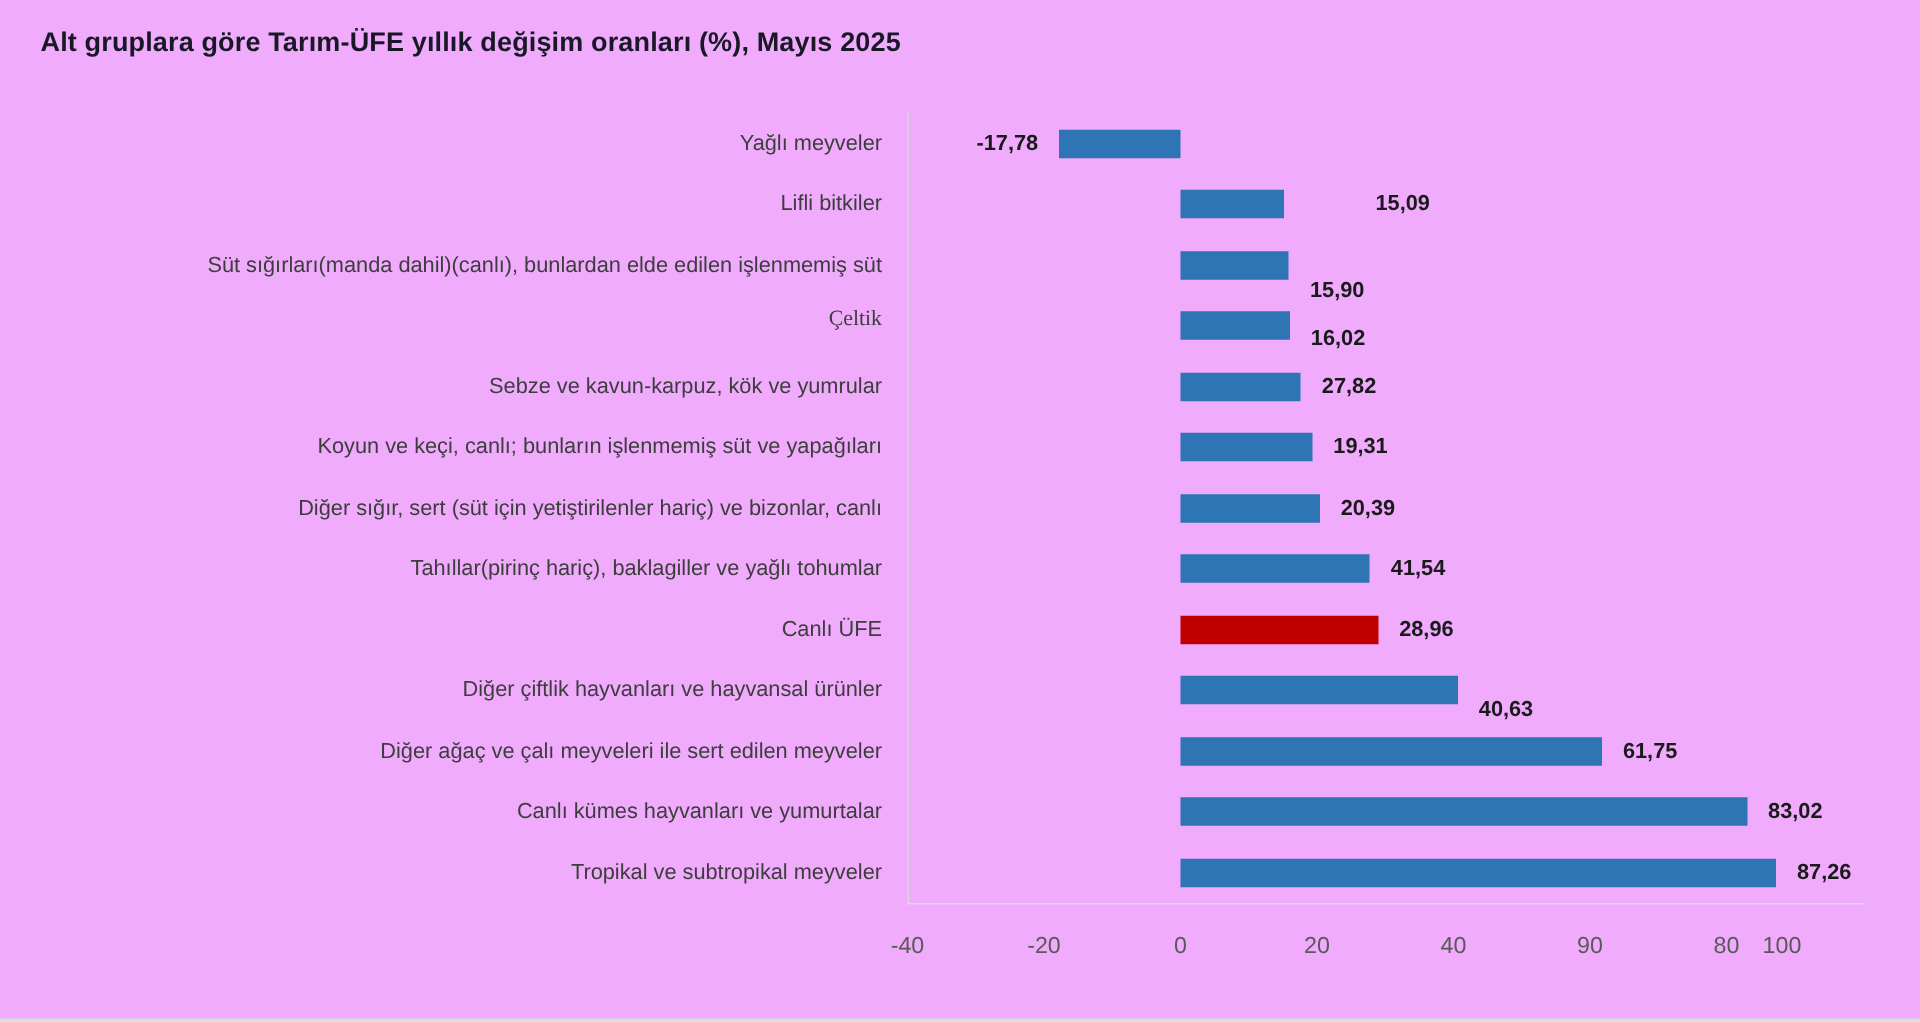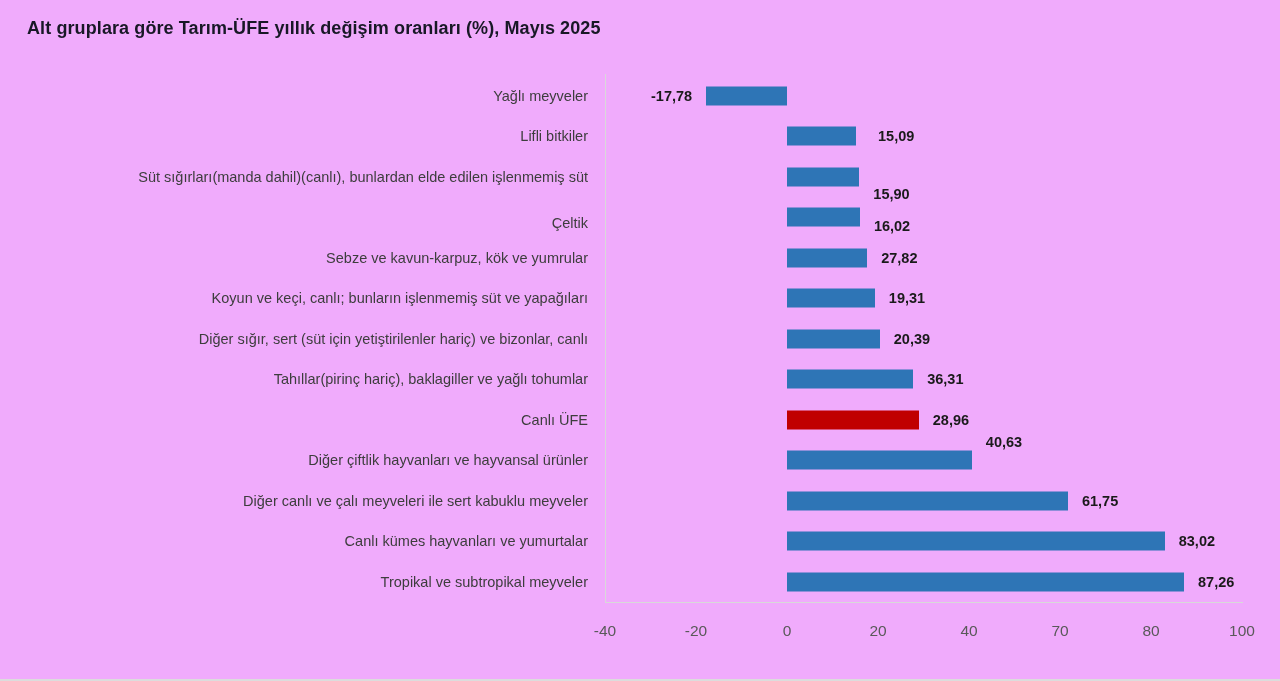--- a/index.html
+++ b/index.html
@@ -56,57 +56,57 @@
 <div id="canvas">
   <div class="chart-title">Alt gruplara göre Tarım-ÜFE yıllık değişim oranları (%), Mayıs 2025</div>
   <div class="plot">
     <div class="y-axis-line"></div>
     <div class="x-axis-line"></div>
   <div class="category-label" style="top: 96px;">Yağlı meyveler</div>
       <div class="bar" style="top: 96px; width: 80.899px; left: 706.101px; background: rgb(46, 117, 182);"></div>
       <div class="value-label" style="top: 96px; right: 587.899px; text-align: right;">-17,78</div>
       <div class="category-label" style="top: 136.46px;">Lifli bitkiler</div>
       <div class="bar" style="top: 136.46px; width: 68.6595px; left: 787px; background: rgb(46, 117, 182);"></div>
-      <div class="value-label" style="top: 136.46px; left: 878px;">15,09</div>
+      <div class="value-label" style="top: 136.46px; left: 917px;">15,09</div>
       <div class="category-label" style="top: 176.92px;">Süt sığırları(manda dahil)(canlı), bunlardan elde edilen işlenmemiş süt</div>
       <div class="bar" style="top: 176.92px; width: 72.345px; left: 787px; background: rgb(46, 117, 182);"></div>
       <div class="value-label" style="top: 194px; left: 873.345px;">15,90</div>
-      <div class="category-label" style="top: 223px;">Çeltik</div>
+      <div class="category-label" style="top: 213px; font-family: Liberation Serif, serif;">Çeltik</div>
       <div class="bar" style="top: 217.38px; width: 72.891px; left: 787px; background: rgb(46, 117, 182);"></div>
       <div class="value-label" style="top: 226px; left: 873.891px; text-align: center;">16,02</div>
       <div class="category-label" style="top: 257.84px;">Sebze ve kavun-karpuz, kök ve yumrular</div>
       <div class="bar" style="top: 257.84px; width: 80.2165px; left: 787px; background: rgb(46, 117, 182);"></div>
       <div class="value-label" style="top: 257.84px; left: 881.216px;">27,82</div>
       <div class="category-label" style="top: 298.3px;">Koyun ve keçi, canlı; bunların işlenmemiş süt ve yapağıları</div>
       <div class="bar" style="top: 298.3px; width: 87.8605px; left: 787px; background: rgb(46, 117, 182);"></div>
       <div class="value-label" style="top: 298.3px; left: 888.861px;">19,31</div>
       <div class="category-label" style="top: 338.76px;">Diğer sığır, sert (süt için yetiştirilenler hariç) ve bizonlar, canlı</div>
       <div class="bar" style="top: 338.76px; width: 92.7745px; left: 787px; background: rgb(46, 117, 182);"></div>
       <div class="value-label" style="top: 338.76px; left: 893.774px;">20,39</div>
       <div class="category-label" style="top: 379.22px;">Tahıllar(pirinç hariç), baklagiller ve yağlı tohumlar</div>
       <div class="bar" style="top: 379.22px; width: 126.217px; left: 787px; background: rgb(46, 117, 182);"></div>
-      <div class="value-label" style="top: 379.22px; left: 927.217px;">36,31</div>
+      <div class="value-label" style="top: 379.22px; left: 927.217px;">41,54</div>
       <div class="category-label" style="top: 419.68px;">Canlı ÜFE</div>
       <div class="bar" style="top: 419.68px; width: 131.768px; left: 787px; background: rgb(192, 0, 0);"></div>
       <div class="value-label" style="top: 419.68px; left: 932.768px;">28,96</div>
       <div class="category-label" style="top: 460.14px;">Diğer çiftlik hayvanları ve hayvansal ürünler</div>
       <div class="bar" style="top: 460.14px; width: 184.867px; left: 787px; background: rgb(46, 117, 182);"></div>
-      <div class="value-label" style="top: 442px; left: 985.866px;">40,63</div>
-      <div class="category-label" style="top: 500.6px;">Diğer canlı ve çalı meyveleri ile sert kabuklu meyveler</div>
+      <div class="value-label" style="top: 473px; left: 985.866px;">40,63</div>
+      <div class="category-label" style="top: 500.6px;">Diğer ağaç ve çalı meyveleri ile sert edilen meyveler</div>
       <div class="bar" style="top: 500.6px; width: 280.962px; left: 787px; background: rgb(46, 117, 182);"></div>
       <div class="value-label" style="top: 500.6px; left: 1081.96px;">61,75</div>
       <div class="category-label" style="top: 541.06px; text-align: right;">Canlı kümes hayvanları ve yumurtalar</div>
       <div class="bar" style="top: 541.06px; width: 377.741px; left: 787px; background: rgb(46, 117, 182);"></div>
       <div class="value-label" style="top: 541.06px; left: 1178.74px;">83,02</div>
       <div class="category-label" style="top: 581.52px;">Tropikal ve subtropikal meyveler</div>
       <div class="bar" style="top: 581.52px; width: 397.033px; left: 787px; background: rgb(46, 117, 182);"></div>
       <div class="value-label" style="top: 581.52px; left: 1198.03px;">87,26</div>
       <div class="x-tick-label" style="left: 605px;">-40</div>
       <div class="x-tick-label" style="left: 696px;">-20</div>
       <div class="x-tick-label" style="left: 787px;">0</div>
       <div class="x-tick-label" style="left: 878px;">20</div>
       <div class="x-tick-label" style="left: 969px;">40</div>
-      <div class="x-tick-label" style="left: 1060px;">70</div>
+      <div class="x-tick-label" style="left: 1060px;">90</div>
       <div class="x-tick-label" style="left: 1151px;">80</div>
-      <div class="x-tick-label" style="left: 1242px;">100</div>
+      <div class="x-tick-label" style="left: 1188px;">100</div>
     </div>
   <div class="bottom-rule"></div>
 </div>
 
 </body></html>

